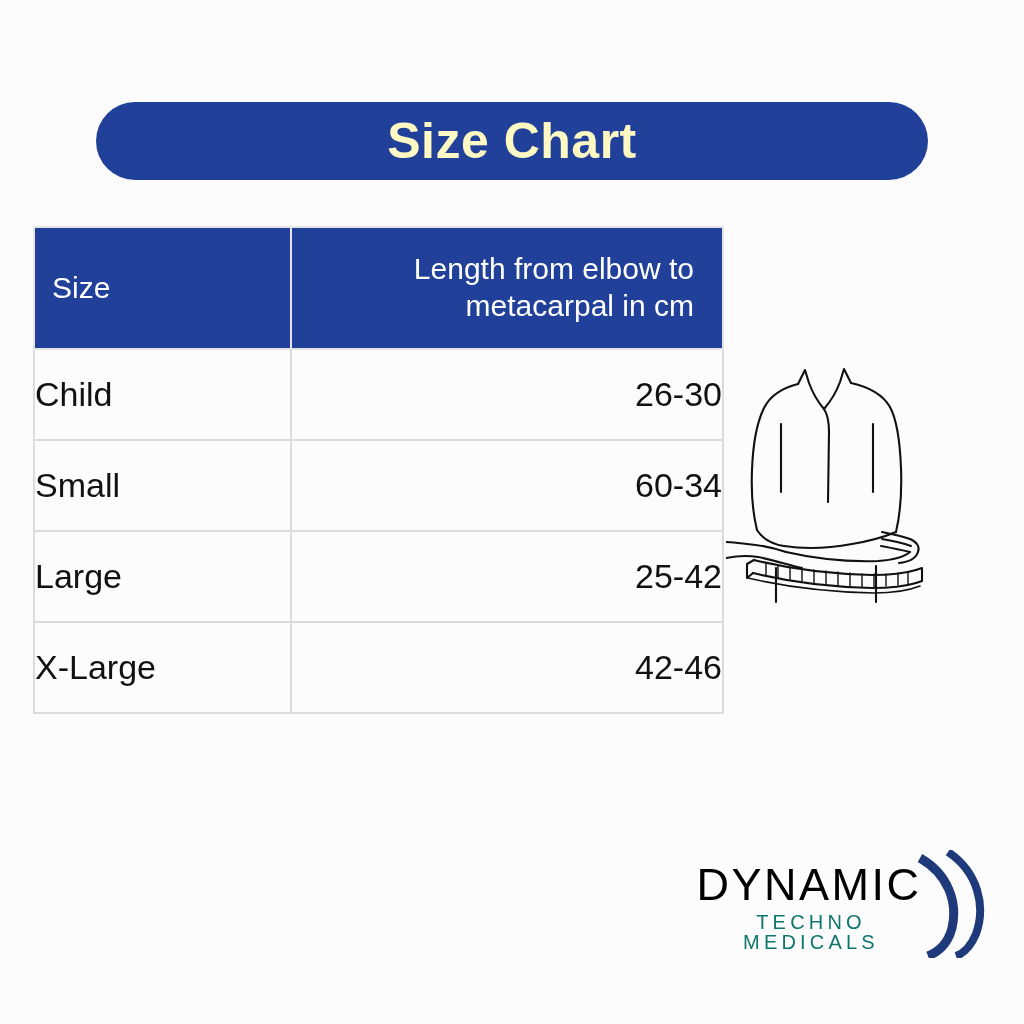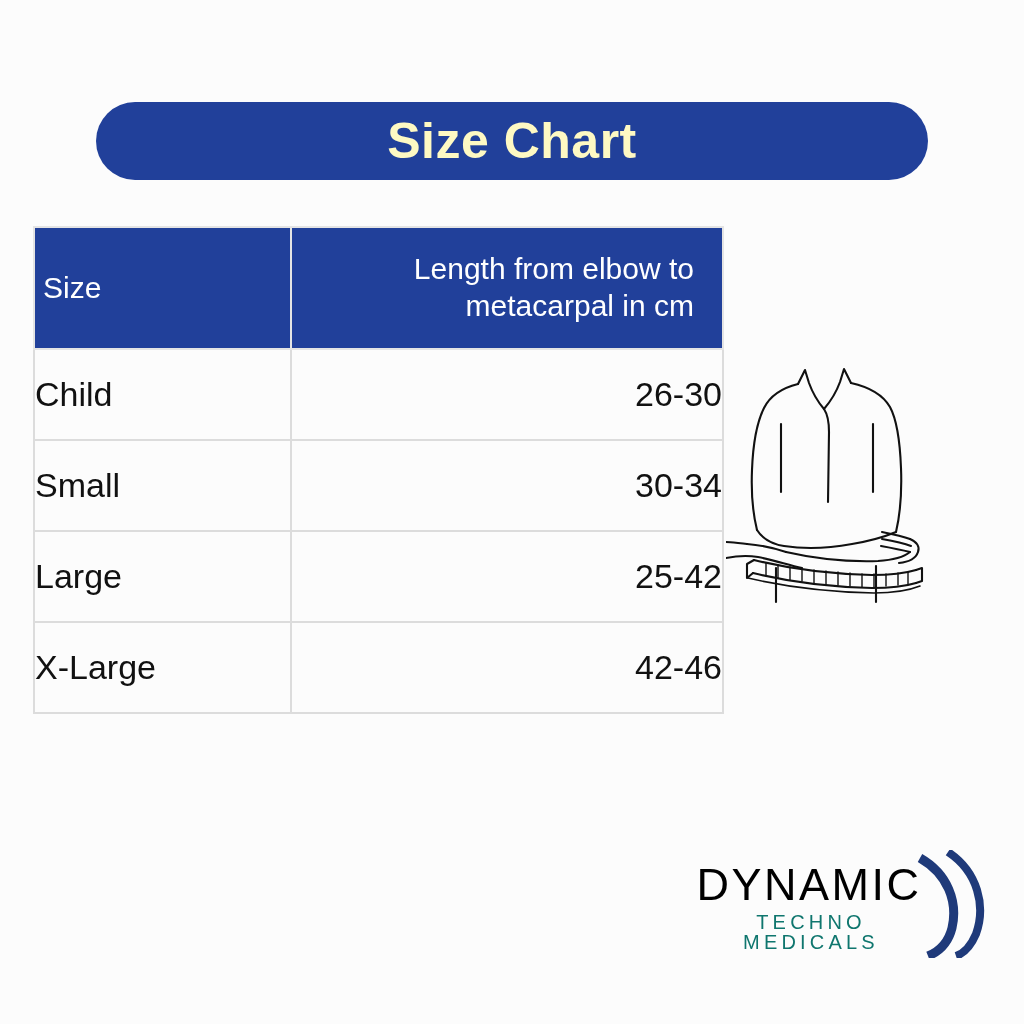--- a/index.html
+++ b/index.html
@@ -57,21 +57,21 @@
   }
 
   #size-table thead th {
     background: #21409A;
     color: #ffffff;
     height: 120px;
     border-color: #e4e4e4;
     vertical-align: middle;
   }
   .th-size-inner {
-    padding-left: 8px;
+    padding-left: 17px;
     text-align: left;
     font-size: 30px;
     font-weight: normal;
     line-height: 1.15;
   }
   .th-length-inner {
     padding: 0 28px;
     text-align: right;
     font-size: 30px;
     font-weight: normal;
@@ -168,21 +168,21 @@
       </th>
     </tr>
   </thead>
   <tbody>
     <tr>
       <td class="td-size">Child</td>
       <td class="td-length">26-30</td>
     </tr>
     <tr>
       <td class="td-size">Small</td>
-      <td class="td-length">30-34</td>
+      <td class="td-length">60-34</td>
     </tr>
     <tr>
       <td class="td-size">Large</td>
       <td class="td-length">25-42</td>
     </tr>
     <tr>
       <td class="td-size">X-Large</td>
       <td class="td-length">42-46</td>
     </tr>
   </tbody>

